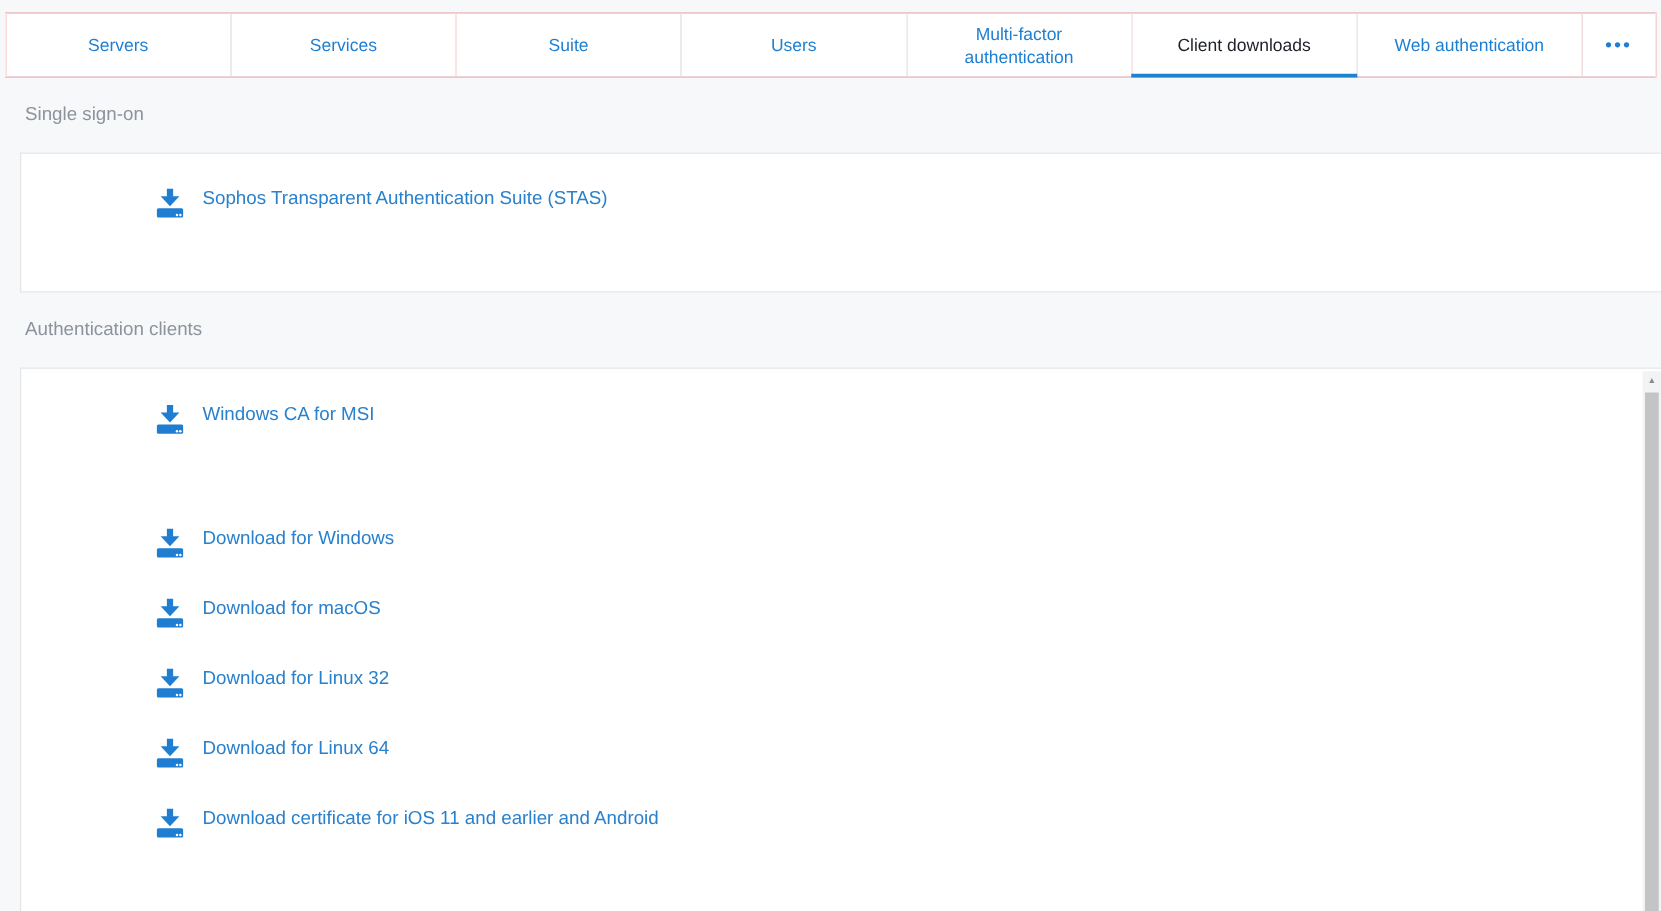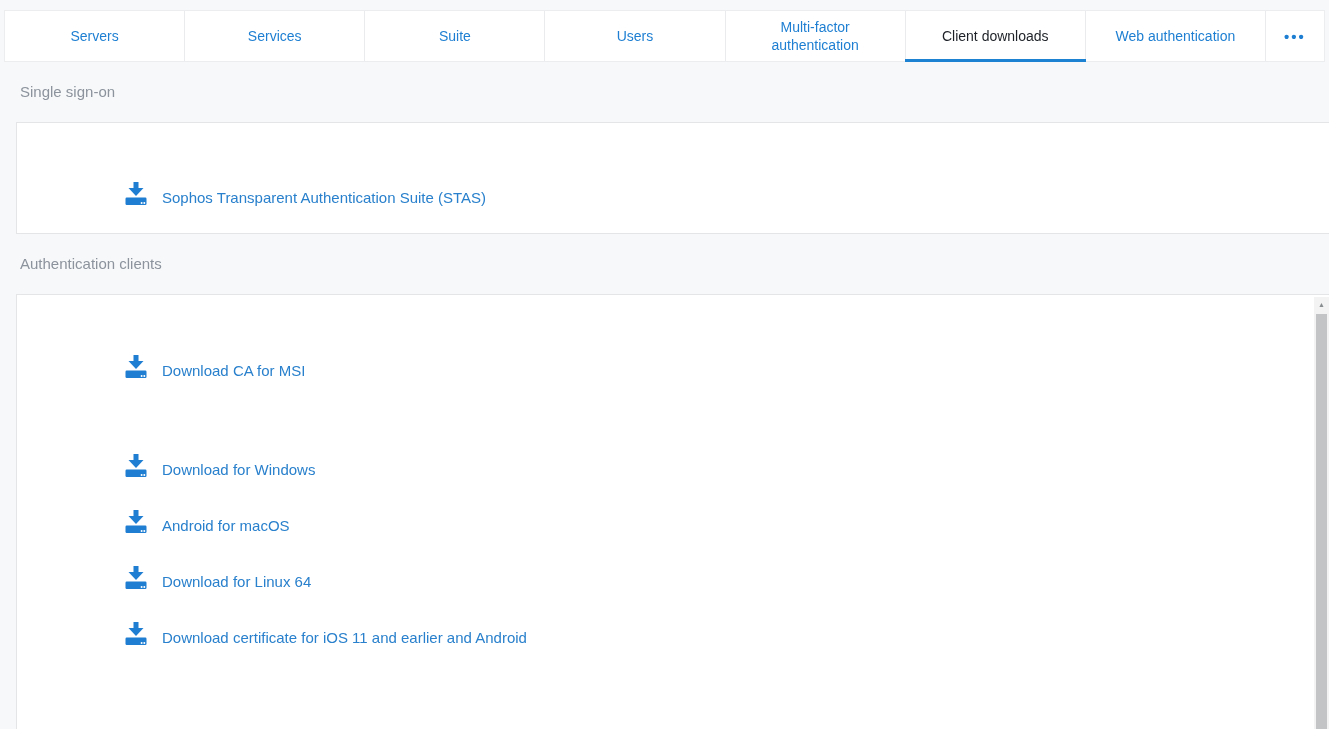--- a/index.html
+++ b/index.html
@@ -66,21 +66,21 @@
     background: #ffffff;
     border: 1px solid #e3e5e7;
     border-right: none;
   }
   .section-0 .card { height: 112px; display: flex; align-items: center; }
   .section-0 .card-body { width: 100%; }
   .section-1 .card { height: 462px; }
   .section-1 .card-body { padding-top: 28px; }
 
   .dl-row {
-    display: flex; align-items: flex-end;
+    display: flex; align-items: flex-start;
     height: 56px;
     padding-left: 106px;
   }
   .dl-icon {
     width: 26px; height: 25px;
     margin-right: 13px;
     color: #1f7ed2;
     display: inline-flex;
     cursor: pointer;
     flex: none;
@@ -175,21 +175,21 @@
             <div class="dl-row">
     <span class="dl-icon">
       <svg viewBox="0 0 26 25" aria-hidden="true">
         <rect x="10.5" y="1" width="5" height="6.5" fill="currentColor"></rect>
         <path d="M5.5 7 L20.5 7 L13 15 Z" fill="currentColor"></path>
         <rect x="2.5" y="16.5" width="21" height="7.5" rx="1.2" fill="currentColor"></rect>
         <circle cx="18.6" cy="21.9" r="1" fill="#ffffff"></circle>
         <circle cx="21.3" cy="21.9" r="1" fill="#ffffff"></circle>
       </svg>
     </span>
-    <a class="dl-link" href="#">Download CA for MSI</a>
+    <a class="dl-link" href="#">Windows CA for MSI</a>
   </div>
             <div class="group-gap"></div>
             <div class="dl-row">
     <span class="dl-icon">
       <svg viewBox="0 0 26 25" aria-hidden="true">
         <rect x="10.5" y="1" width="5" height="6.5" fill="currentColor"></rect>
         <path d="M5.5 7 L20.5 7 L13 15 Z" fill="currentColor"></path>
         <rect x="2.5" y="16.5" width="21" height="7.5" rx="1.2" fill="currentColor"></rect>
         <circle cx="18.6" cy="21.9" r="1" fill="#ffffff"></circle>
         <circle cx="21.3" cy="21.9" r="1" fill="#ffffff"></circle>
@@ -200,21 +200,33 @@
             <div class="dl-row">
     <span class="dl-icon">
       <svg viewBox="0 0 26 25" aria-hidden="true">
         <rect x="10.5" y="1" width="5" height="6.5" fill="currentColor"></rect>
         <path d="M5.5 7 L20.5 7 L13 15 Z" fill="currentColor"></path>
         <rect x="2.5" y="16.5" width="21" height="7.5" rx="1.2" fill="currentColor"></rect>
         <circle cx="18.6" cy="21.9" r="1" fill="#ffffff"></circle>
         <circle cx="21.3" cy="21.9" r="1" fill="#ffffff"></circle>
       </svg>
     </span>
-    <a class="dl-link" href="#">Android for macOS</a>
+    <a class="dl-link" href="#">Download for macOS</a>
+  </div>
+            <div class="dl-row">
+    <span class="dl-icon">
+      <svg viewBox="0 0 26 25" aria-hidden="true">
+        <rect x="10.5" y="1" width="5" height="6.5" fill="currentColor"></rect>
+        <path d="M5.5 7 L20.5 7 L13 15 Z" fill="currentColor"></path>
+        <rect x="2.5" y="16.5" width="21" height="7.5" rx="1.2" fill="currentColor"></rect>
+        <circle cx="18.6" cy="21.9" r="1" fill="#ffffff"></circle>
+        <circle cx="21.3" cy="21.9" r="1" fill="#ffffff"></circle>
+      </svg>
+    </span>
+    <a class="dl-link" href="#">Download for Linux 32</a>
   </div>
             <div class="dl-row">
     <span class="dl-icon">
       <svg viewBox="0 0 26 25" aria-hidden="true">
         <rect x="10.5" y="1" width="5" height="6.5" fill="currentColor"></rect>
         <path d="M5.5 7 L20.5 7 L13 15 Z" fill="currentColor"></path>
         <rect x="2.5" y="16.5" width="21" height="7.5" rx="1.2" fill="currentColor"></rect>
         <circle cx="18.6" cy="21.9" r="1" fill="#ffffff"></circle>
         <circle cx="21.3" cy="21.9" r="1" fill="#ffffff"></circle>
       </svg>

